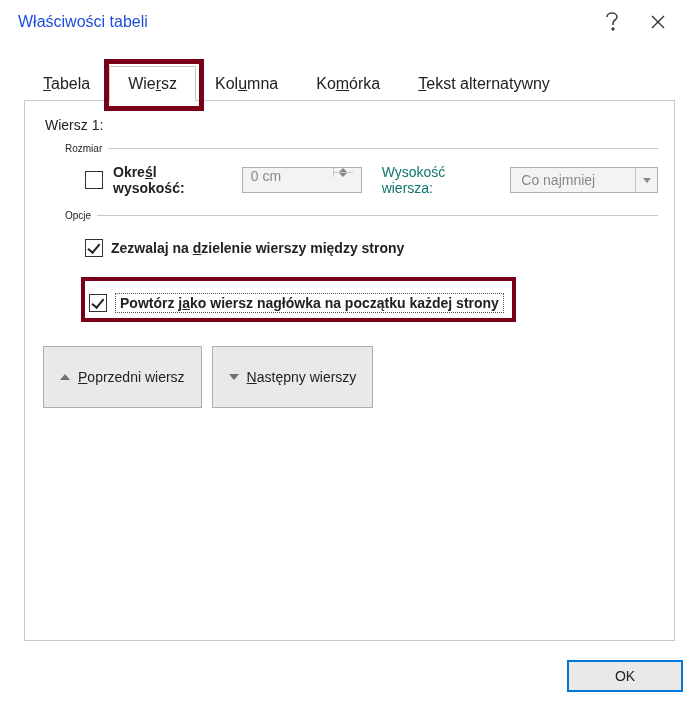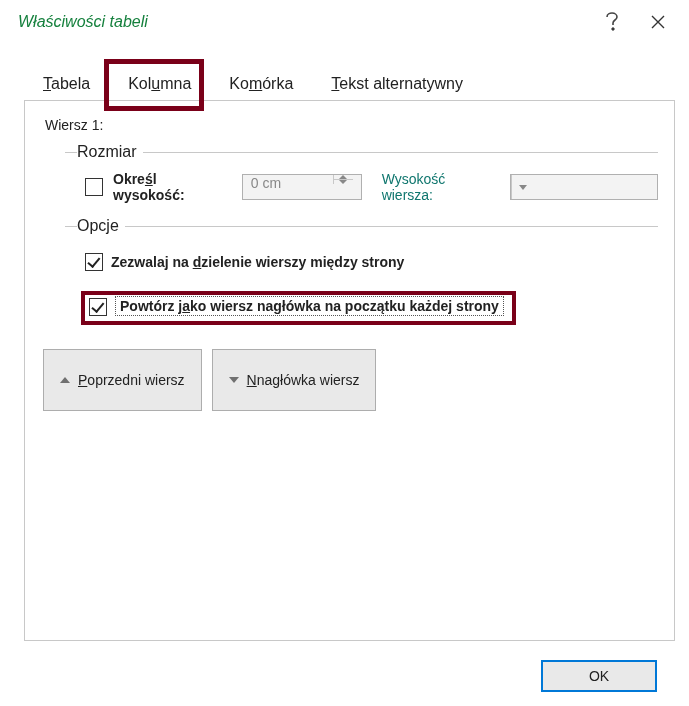--- a/index.html
+++ b/index.html
@@ -14,22 +14,21 @@
   }
   .titlebar {
     display: flex;
     align-items: center;
     height: 44px;
     padding: 0 8px 0 18px;
   }
   .titlebar .title {
     flex: 1;
     font-size: 16px;
-    color: #15803d;
-    font-style: italic;
+    color: #1d4ed8;
   }
   .titlebar .titlebtn {
     width: 46px; height: 40px;
     display: flex; align-items: center; justify-content: center;
     color: #333;
     font-size: 16px;
     cursor: pointer;
   }
   .titlebar .titlebtn svg { stroke: #333; }
   
@@ -102,22 +101,22 @@
   
   fieldset {
     border: none;
     border-top: 1px solid #c8c8c8;
     margin: 0 0 8px 24px;
     padding: 10px 0 6px 0;
     position: relative;
   }
   fieldset legend {
     padding: 0 6px 0 0;
-    margin-left: 12px;
-    font-size: 16px;
+    margin-left: 0;
+    font-size: 10px;
     color: #222;
     background: #fff;
   }
   
   .size-row {
     display: flex;
     align-items: center;
     gap: 10px;
     padding-left: 20px;
   }
@@ -212,24 +211,23 @@
   }
   .opt-row {
     display: flex;
     align-items: center;
     gap: 8px;
     padding: 4px 4px 4px 0;
     position: relative;
   }
   .opt-row.highlighted {
     border: 4px solid #7a0019;
-    padding: 1px 8px 5px 4px;
+    padding: 12px 8px 5px 4px;
     margin-left: -4px;
     width: fit-content;
-    align-items: flex-end;
   }
   .opt-row .dotted-focus {
     border: 1px dotted #555;
     padding: 1px 4px;
   }
   
   .navbtns {
     display: flex;
     gap: 10px;
     margin-top: 18px;
@@ -249,21 +247,21 @@
     width: 0; height: 0;
     border-left: 5px solid transparent;
     border-right: 5px solid transparent;
   }
   .btn .tri.up { border-bottom: 6px solid #707070; }
   .btn .tri.down { border-top: 6px solid #707070; }
   .btn .u { text-decoration: underline; }
   
   .footer {
     position: absolute;
-    right: 32px;
+    right: 6px;
     bottom: 14px;
     display: flex;
     gap: 14px;
   }
   .footer .fbtn {
     width: 116px;
     height: 32px;
     border: 1px solid #adadad;
     background: #e9e9e9;
     display: inline-flex;
@@ -295,20 +293,23 @@
 </div>
 
 <div class="content">
 
   <div class="tabs">
     <div class="tab-row-line"></div>
     <div class="tab-highlight"></div>
 
     <div class="tab">
       <span class="underline">T</span><span>abela</span>
+    </div>
+    <div class="tab active">
+      <span>Wie</span><span class="underline">r</span><span>sz</span>
     </div>
     <div class="tab">
       <span>Kol</span><span class="underline">u</span><span>mna</span>
     </div>
     <div class="tab">
       <span>Ko</span><span class="underline">m</span><span>órka</span>
     </div>
     <div class="tab">
       <span class="underline">T</span><span>ekst alternatywny</span>
     </div>
@@ -331,20 +332,21 @@
             <div class="sbtn up">
                 <div class="tri"></div>
               </div>
             <div class="sbtn down">
                 <div class="tri"></div>
               </div>
           </div>
         </div>
         <span class="disabled-label">Wysokość wiersza:</span>
         <div class="combo">
+          <div class="combo-val">Co najmniej</div>
           <div class="combo-btn">
               <div class="tri"></div>
             </div>
         </div>
       </div>
     </fieldset>
 
     <fieldset>
       <legend>Opcje</legend>
       <div class="opts-list">
@@ -363,21 +365,21 @@
       </div>
     </fieldset>
 
     <div class="navbtns">
       <div class="btn">
         <div class="tri up"></div>
         <span><span class="u">P</span><span>oprzedni wiersz</span></span>
       </div>
       <div class="btn">
         <div class="tri down"></div>
-        <span><span class="u">N</span><span>nagłówka wiersz</span></span>
+        <span><span class="u">N</span><span>astępny wierszy</span></span>
       </div>
     </div>
 
   </div>
 
 </div>
 
 <div class="footer">
   <div class="fbtn primary">OK</div>
 </div>

